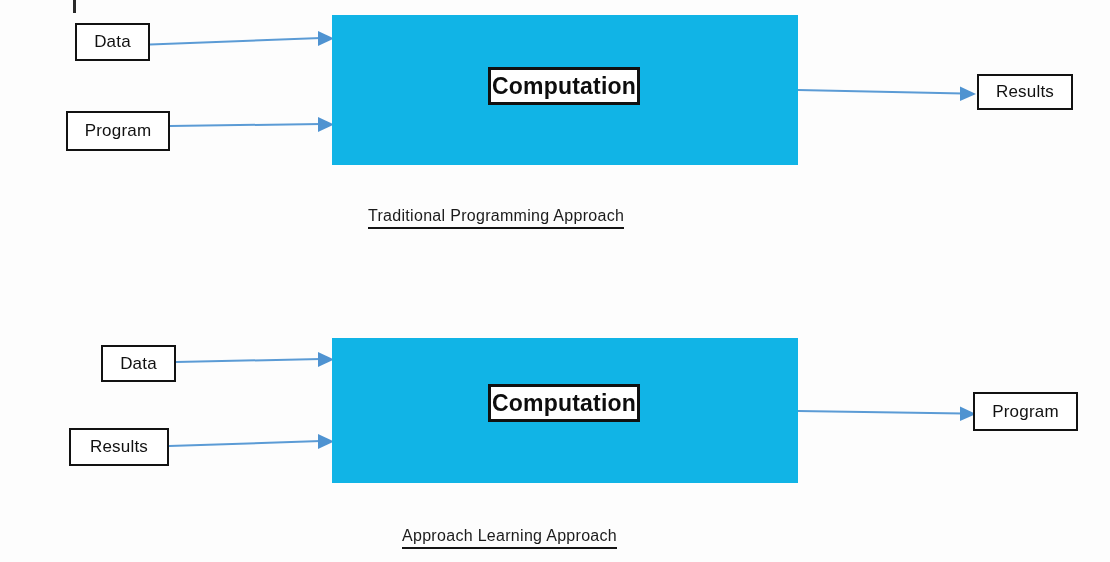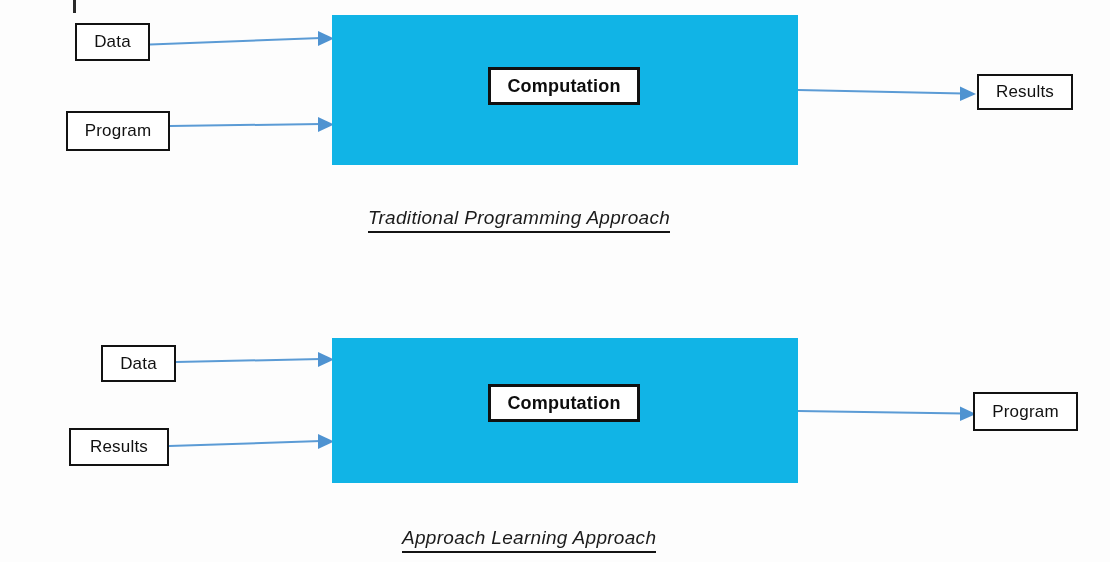--- a/index.html
+++ b/index.html
@@ -38,35 +38,34 @@
   }
   .comp-box {
     position: absolute;
     box-sizing: border-box;
     background: #ffffff;
     border: 3px solid #111111;
     display: flex;
     align-items: center;
     justify-content: center;
     color: #0d0d0d;
-    font-size: 18px;
+    font-size: 23px;
     font-weight: bold;
     letter-spacing: 0.2px;
     white-space: nowrap;
   }
   .caption {
     position: absolute;
     color: #1b1b1b;
-    font-size: 19px;
+    font-size: 16px;
     letter-spacing: 0.3px;
     white-space: nowrap;
     text-align: right;
     border-bottom: 2.5px solid #141414;
     padding-bottom: 2px;
-    font-style: italic;
   }
   .arrow-svg {
     position: absolute;
     overflow: visible;
   }
   .arrow-line {
     stroke: #5B9BD5;
     stroke-width: 2;
     fill: none;
   }

